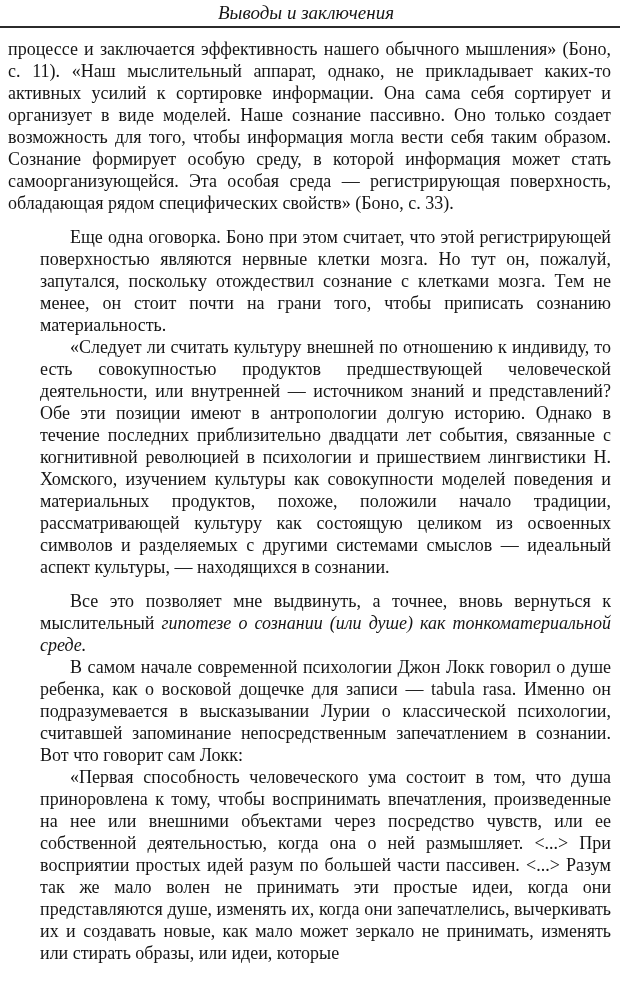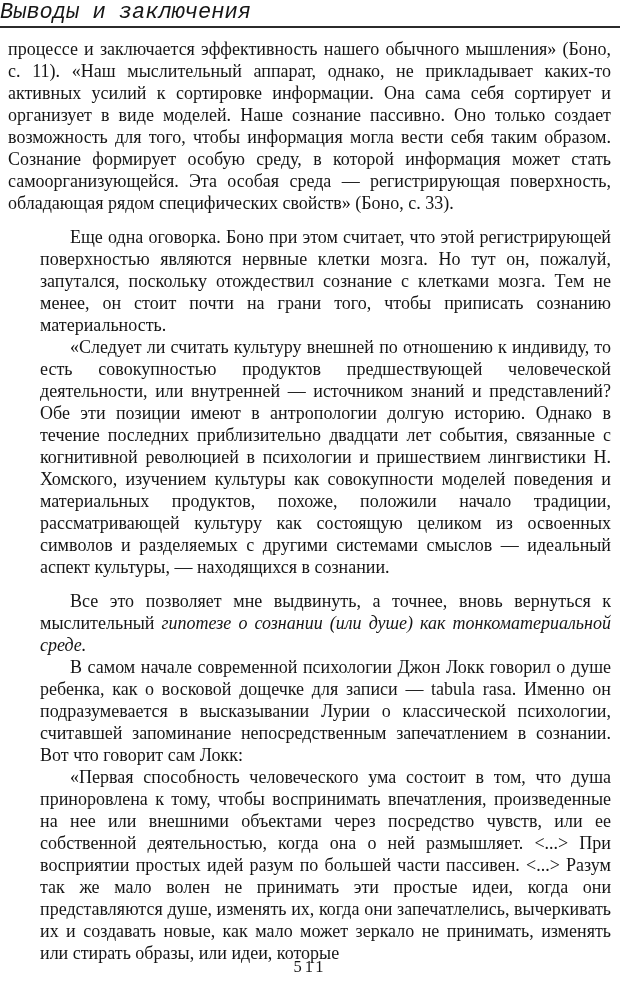--- a/index.html
+++ b/index.html
@@ -7,28 +7,27 @@
     width: 620px; height: 985px;
     background: #ffffff;
     font-family: "Liberation Serif", serif;
     color: #151515;
     position: relative;
     overflow: hidden;
   }
   .page { position: absolute; inset: 0; }
 
   .running-header {
-    text-align: left;
+    text-align: center;
     font-style: italic;
-    font-size: 22px;
+    font-size: 19px;
     line-height: 22px;
     padding: 2px 8px 2px 0;
     border-bottom: 2px solid #2b2b2b;
     color: #161616;
-    font-family: Liberation Mono, monospace;
   }
 
   .page-body {
     padding: 10px 9px 0 8px;
     font-size: 18px;
     line-height: 22px;
     text-align: justify;
     text-justify: inter-word;
   }
   .page-body p { margin: 0; }
@@ -54,14 +53,13 @@
 
   <div class="page-body">
       <p><span>процессе и заключается эффективность нашего обычного мышления» (Боно, с. 11). «Наш мыслительный аппарат, однако, не прикладывает каких-то активных усилий к сортировке информации. Она сама себя сортирует и организует в виде моделей. Наше сознание пассивно. Оно только создает возможность для того, чтобы информация могла вести себя таким образом. Сознание формирует особую среду, в которой информация может стать самоорганизующейся. Эта особая среда — регистрирующая поверхность, обладающая рядом специфических свойств» (Боно, с. 33).</span></p>
       <p class="indent gap"><span>Еще одна оговорка. Боно при этом считает, что этой регистрирующей поверхностью являются нервные клетки мозга. Но тут он, пожалуй, запутался, поскольку отождествил сознание с клетками мозга. Тем не менее, он стоит почти на грани того, чтобы приписать сознанию материальность.</span></p>
       <p class="indent"><span>«Следует ли считать культуру внешней по отношению к индивиду, то есть совокупностью продуктов предшествующей человеческой деятельности, или внутренней — источником знаний и представлений? Обе эти позиции имеют в антропологии долгую историю. Однако в течение последних приблизительно двадцати лет события, связанные с когнитивной революцией в психологии и пришествием лингвистики Н. Хомского, изучением культуры как совокупности моделей поведения и материальных продуктов, похоже, положили начало традиции, рассматривающей культуру как состоящую целиком из освоенных символов и разделяемых с другими системами смыслов — идеальный аспект культуры, — находящихся в сознании.</span></p>
       <p class="indent gap"><span>Все это позволяет мне выдвинуть, а точнее, вновь вернуться к мыслительный </span><span class="run-bi">гипотезе о сознании (или душе) как тонкоматериальной среде.</span></p>
       <p class="indent"><span>В самом начале современной психологии Джон Локк говорил о душе ребенка, как о восковой дощечке для записи — tabula rasa. Именно он подразумевается в высказывании Лурии о классической психологии, считавшей запоминание непосредственным запечатлением в сознании. Вот что говорит сам Локк:</span></p>
       <p class="indent"><span>«Первая способность человеческого ума состоит в том, что душа приноровлена к тому, чтобы воспринимать впечатления, произведенные на нее или внешними объектами через посредство </span><span class="run-i">чувств</span><span>, или ее собственной деятельностью, когда она о ней </span><span class="run-i">размышляет</span><span>. &lt;...&gt; При восприятии простых идей разум по большей части пассивен. &lt;...&gt; </span><span class="run-i">Разум</span><span> так же мало </span><span class="run-i">волен</span><span> не принимать эти </span><span class="run-i">простые идеи</span><span>, когда они представляются душе, изменять их, когда они запечатлелись, вычеркивать их и создавать новые, как мало может зеркало не принимать, изменять или стирать образы, или идеи, которые</span></p>
     </div>
 
-  <div class="page-number">511</div>
 </div>
 
 </body></html>

